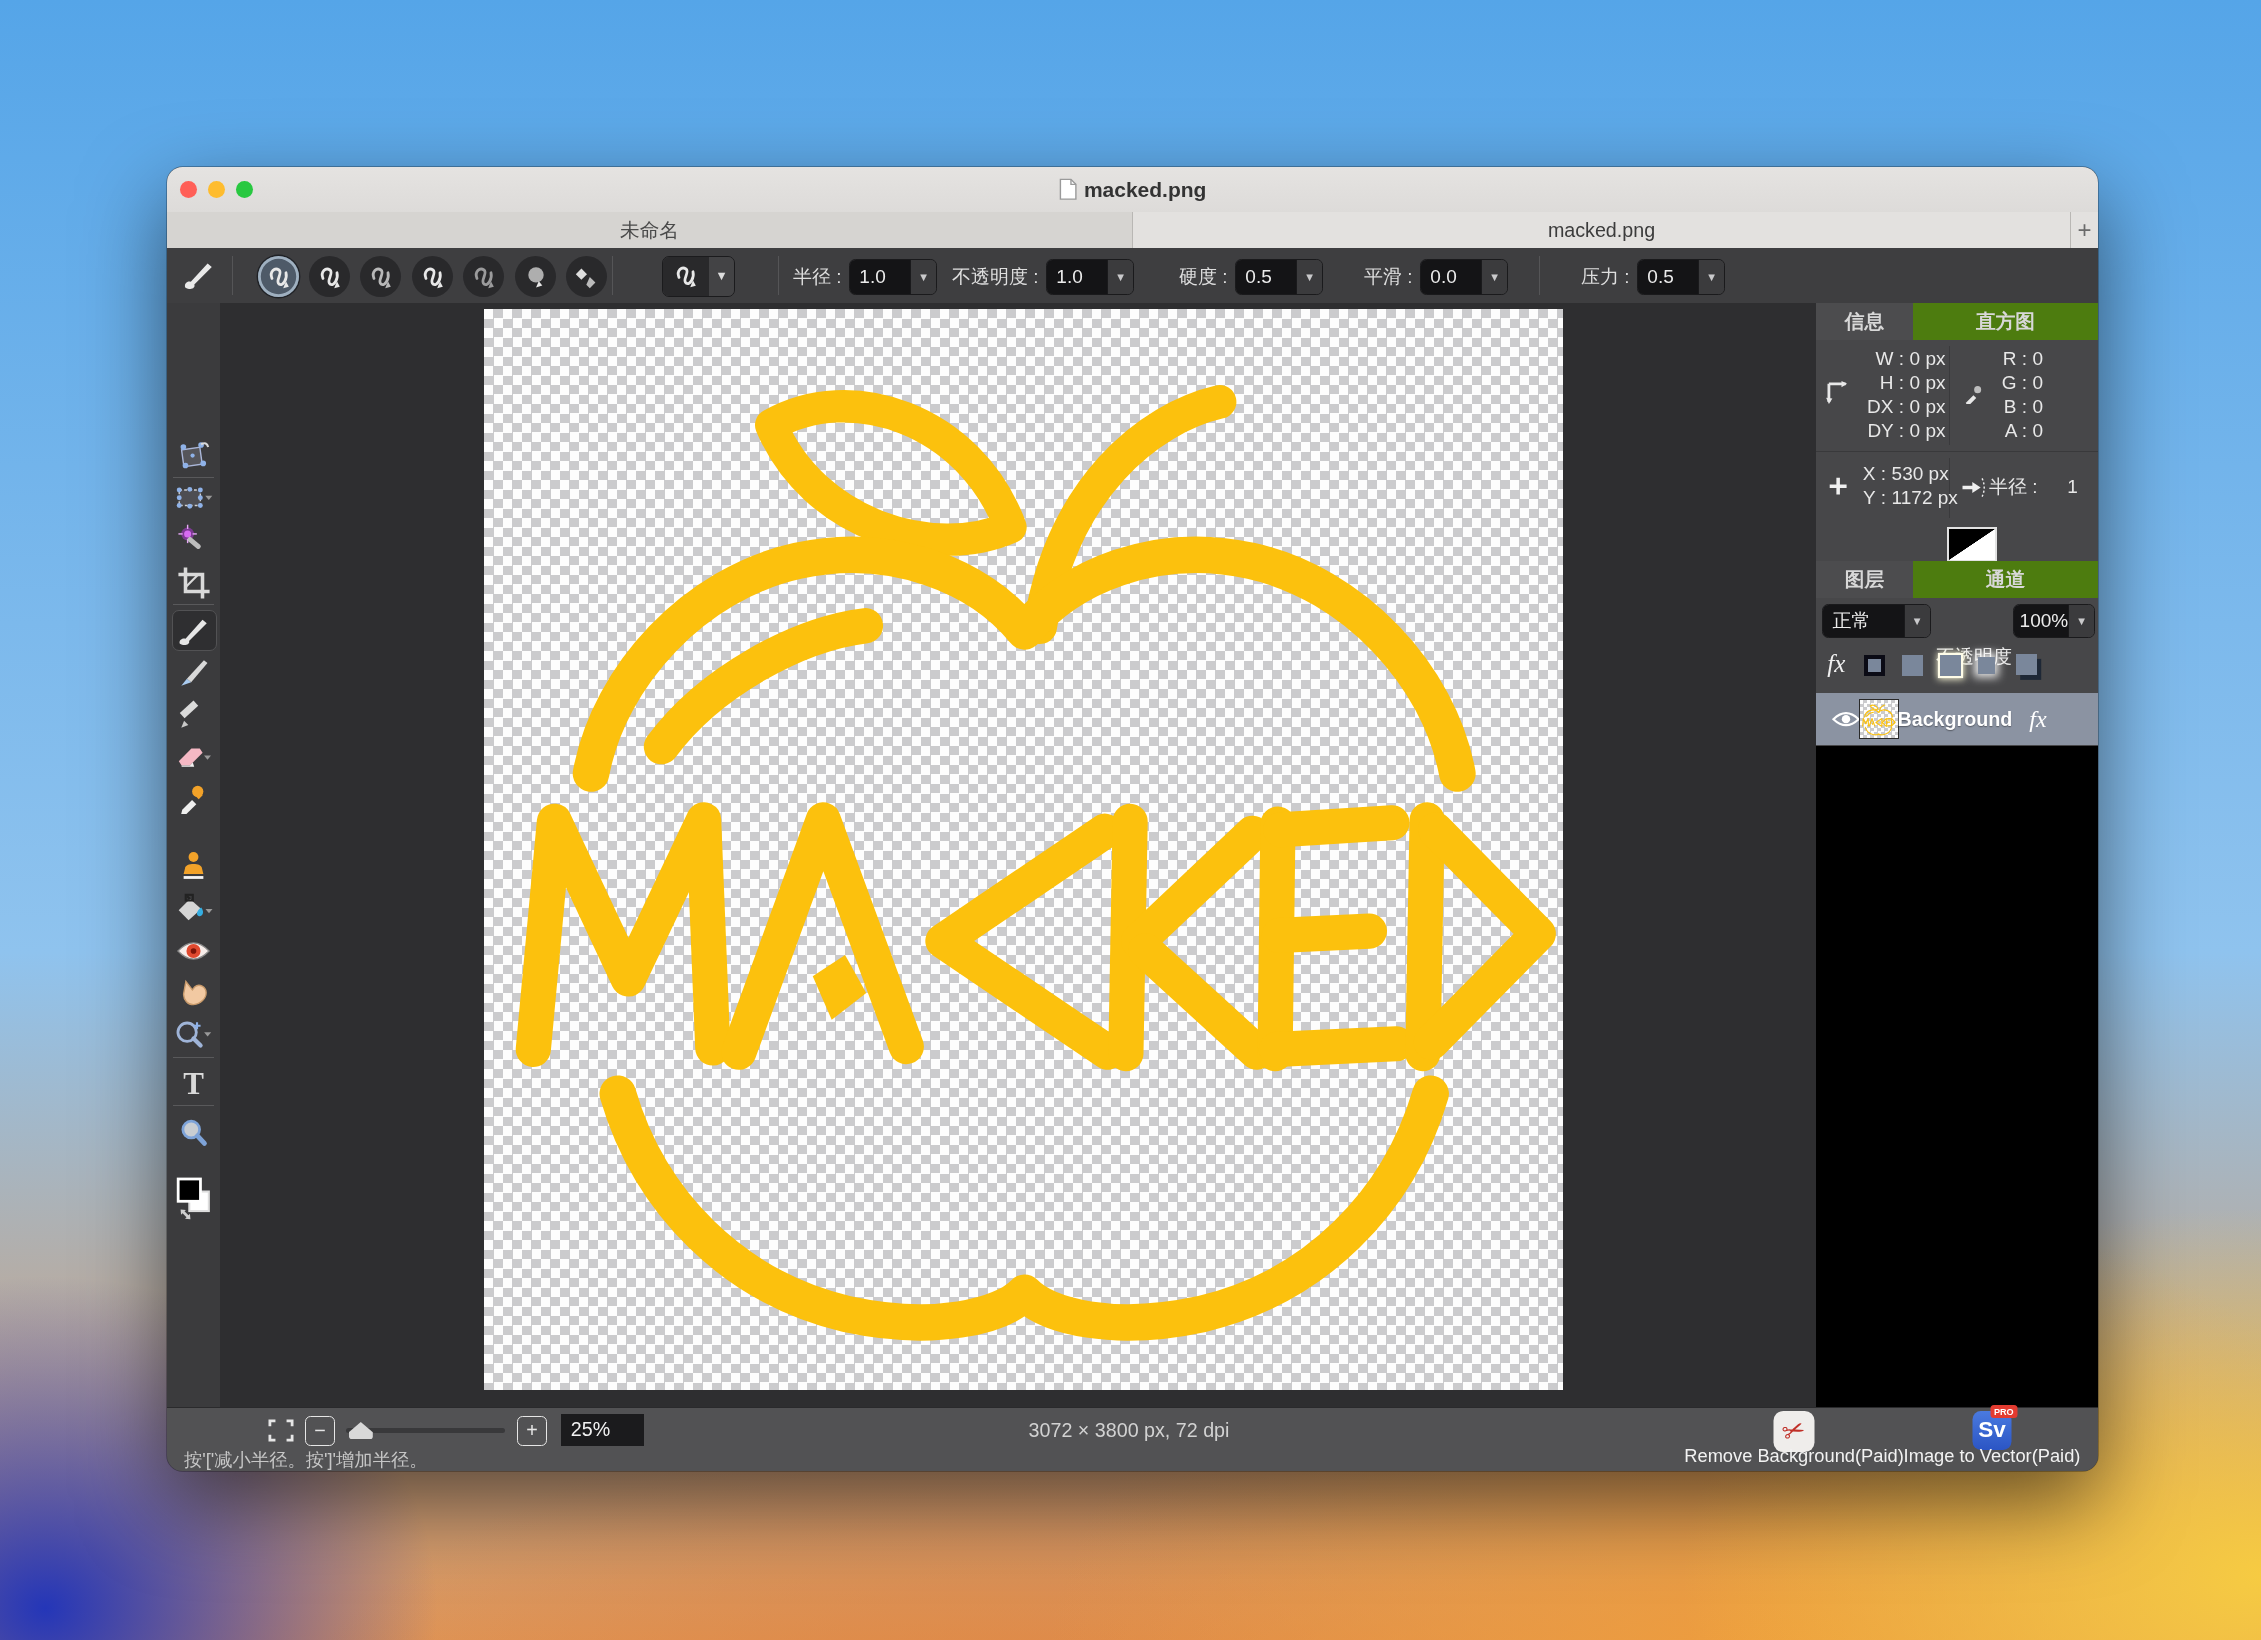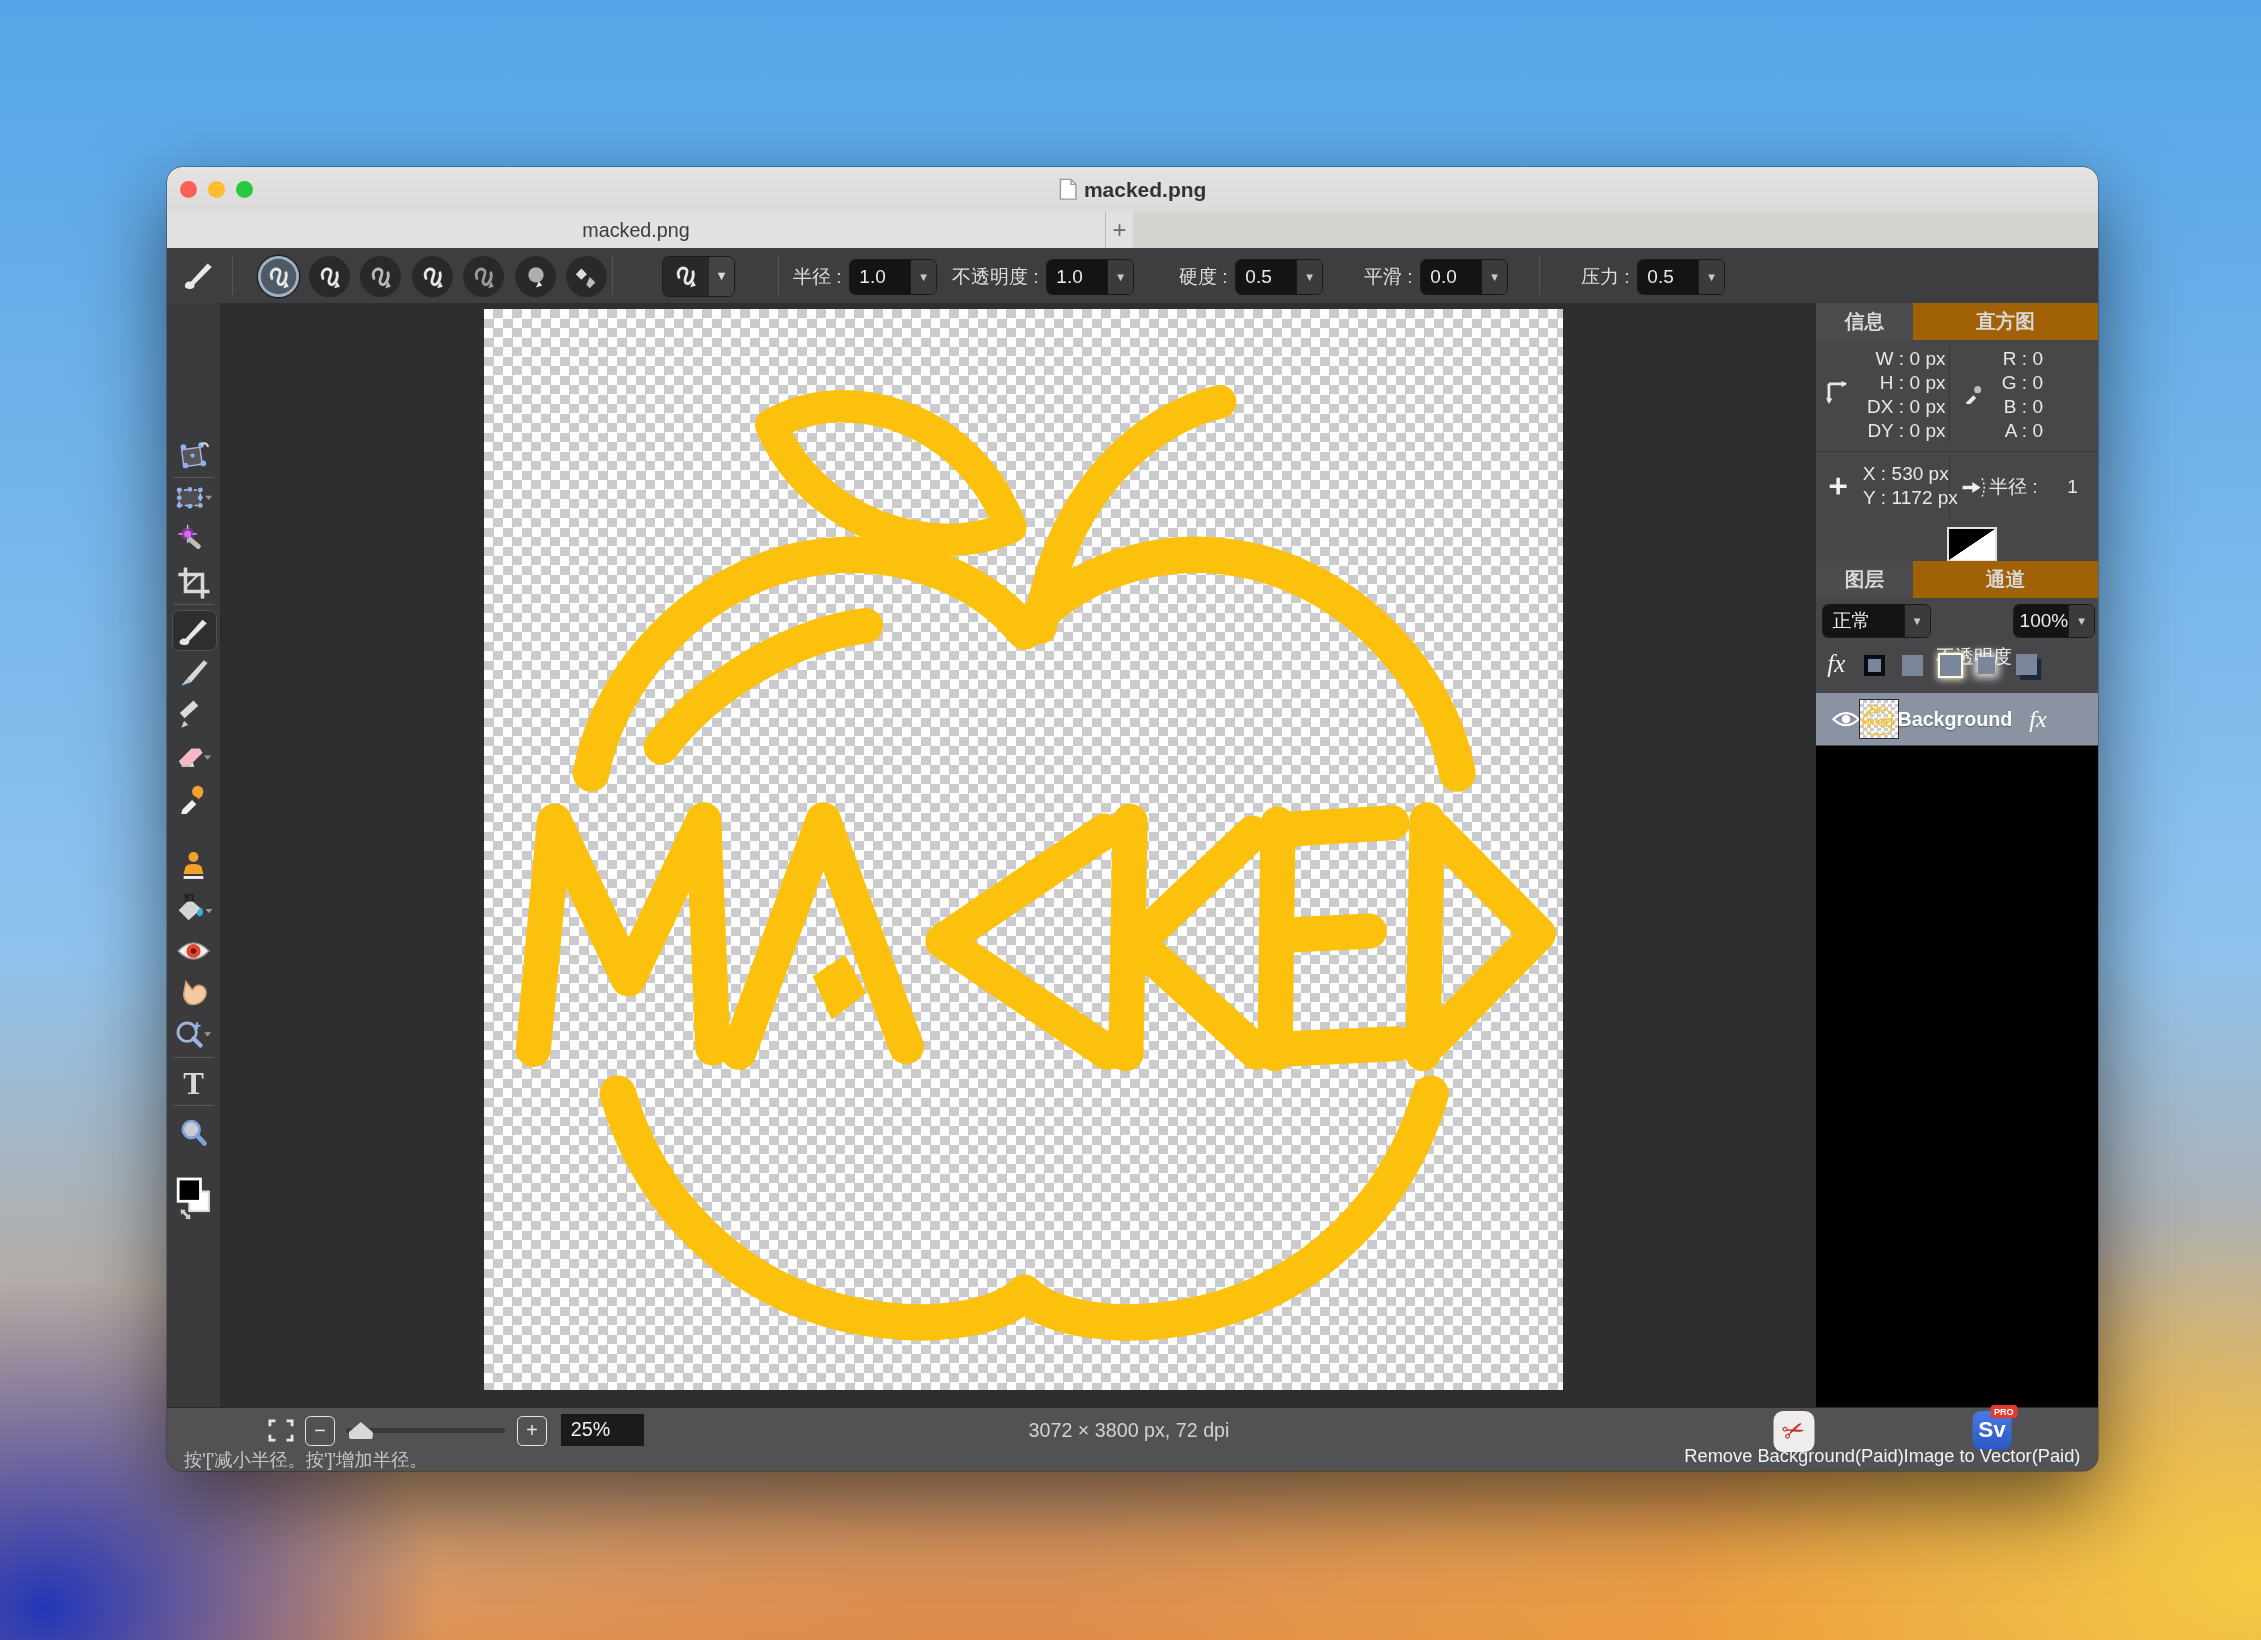--- a/index.html
+++ b/index.html
@@ -47,21 +47,21 @@
   .toolcol{position:absolute;left:0;top:136px;width:53px;bottom:63px;background:#3B3B3D;border-right:0.7px solid #2B2B2D;}
   .tool{position:absolute;left:0;width:53px;height:39px;display:flex;align-items:center;justify-content:center;}
   .tool.sel{left:4.9px;width:43px;background:#2F2F31;border:1.4px solid #525254;border-radius:7px;}
   .hdiv{position:absolute;left:5.6px;right:5.6px;height:0.7px;background:#59595B;}
   
   .canvaszone{position:absolute;left:53px;top:136px;right:282px;bottom:63px;background:#2E2E30;}
   .checker{background-color:#FDFDFD;background-image:conic-gradient(#CBCBCD 0 25%,#FDFDFD 0 50%,#CBCBCD 0 75%,#FDFDFD 0);background-size:19px 19px;}
   .canvas{position:absolute;left:264px;top:6.3px;width:1079px;height:1081px;}
   
   .rpanel{position:absolute;right:0;top:136px;width:282px;bottom:0;background:#474749;}
-  .ptabs{position:absolute;left:0;right:0;height:37px;background:#a16207;display:flex;}
+  .ptabs{position:absolute;left:0;right:0;height:37px;background:#4d7c0f;display:flex;}
   .ptab{display:flex;align-items:center;justify-content:center;font-size:19.7px;color:#D8D8D8;font-weight:700;}
   .ptab.on{background:#4C4C4E;}
   .irow{display:flex;align-items:center;gap:5.6px;color:#E8E8E8;font-size:19px;height:24px;}
   .ilab{width:51px;text-align:right;}
   .combo2{display:flex;height:32px;border-radius:6.3px;overflow:hidden;border:0.7px solid #1a1a1c;text-align:right;}
   .fxsq{width:21px;height:21px;background:#7A879B;}
   .layerrow{position:absolute;left:0;right:0;height:52px;display:flex;align-items:center;gap:0;color:#fff;}
   .lab27{color:#E8E8E8;font-size:19px;margin-top:34px;}
   
   .bottombar{position:absolute;left:0;right:0;bottom:0;height:63px;background:#525254;border-top:1.4px solid #2A2A2C;}
@@ -114,20 +114,23 @@
         <svg width="18.3" height="22.5" viewBox="0 0 26 32">
             <path d="M2 2 h15 l7 7 v21 h-22 z" fill="#fff" stroke="#9a9a9a" stroke-width="2"></path>
             <path d="M17 2 v7 h7" fill="none" stroke="#9a9a9a" stroke-width="2"></path>
           </svg>
       </span>
       <span>macked.png</span>
     </div>
   </div>
 
   <div class="tabbar">
+    <div class="tab tab1">
+        <span>未命名</span>
+      </div>
     <div class="tab tab2">
         <span>macked.png</span>
       </div>
     <div class="tabadd">
         <span>+</span>
       </div>
   </div>
 
   <div class="toolbar">
     <div class="abs" style="left:14px;top:9.8px">

